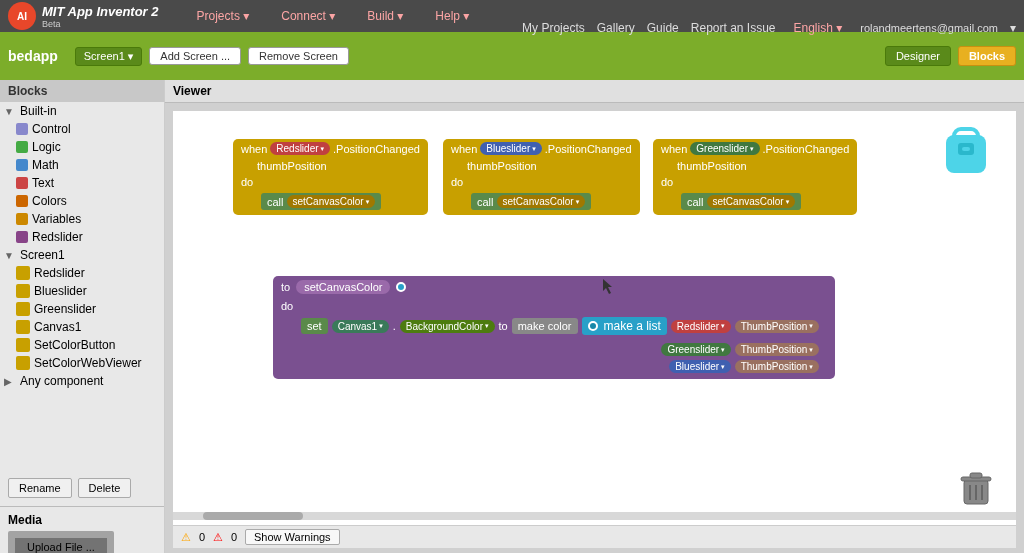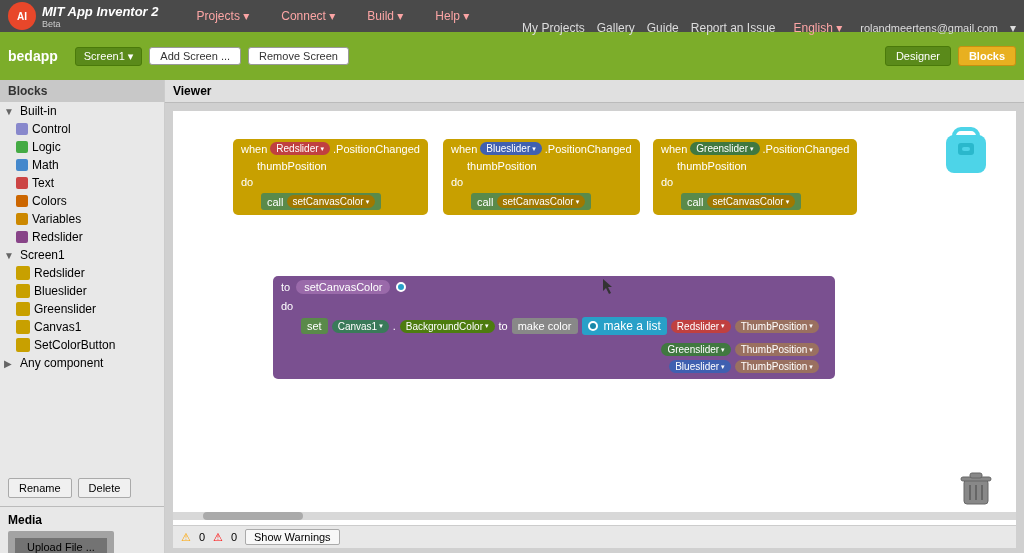--- a/index.html
+++ b/index.html
@@ -333,20 +333,24 @@
         <span>Greenslider</span>
       </div>
       <div class="tree-item">
         <span style="display:inline-block;width:14px;height:14px;background:#c8a000;border-radius:2px;"></span>
         <span>Canvas1</span>
       </div>
       <div class="tree-item">
         <span style="display:inline-block;width:14px;height:14px;background:#c8a000;border-radius:2px;"></span>
         <span>SetColorButton</span>
       </div>
+      <div class="tree-item">
+        <span style="display:inline-block;width:14px;height:14px;background:#c8a000;border-radius:2px;"></span>
+        <span>SetColorWebViewer</span>
+      </div>
     </div>
 
     <div class="tree-item">
       <span class="expand-btn">▶</span>
       <span>Any component</span>
     </div>
 
     <div style="flex:1;"></div>
 
     <div style="padding:8px;display:flex;gap:6px;">

